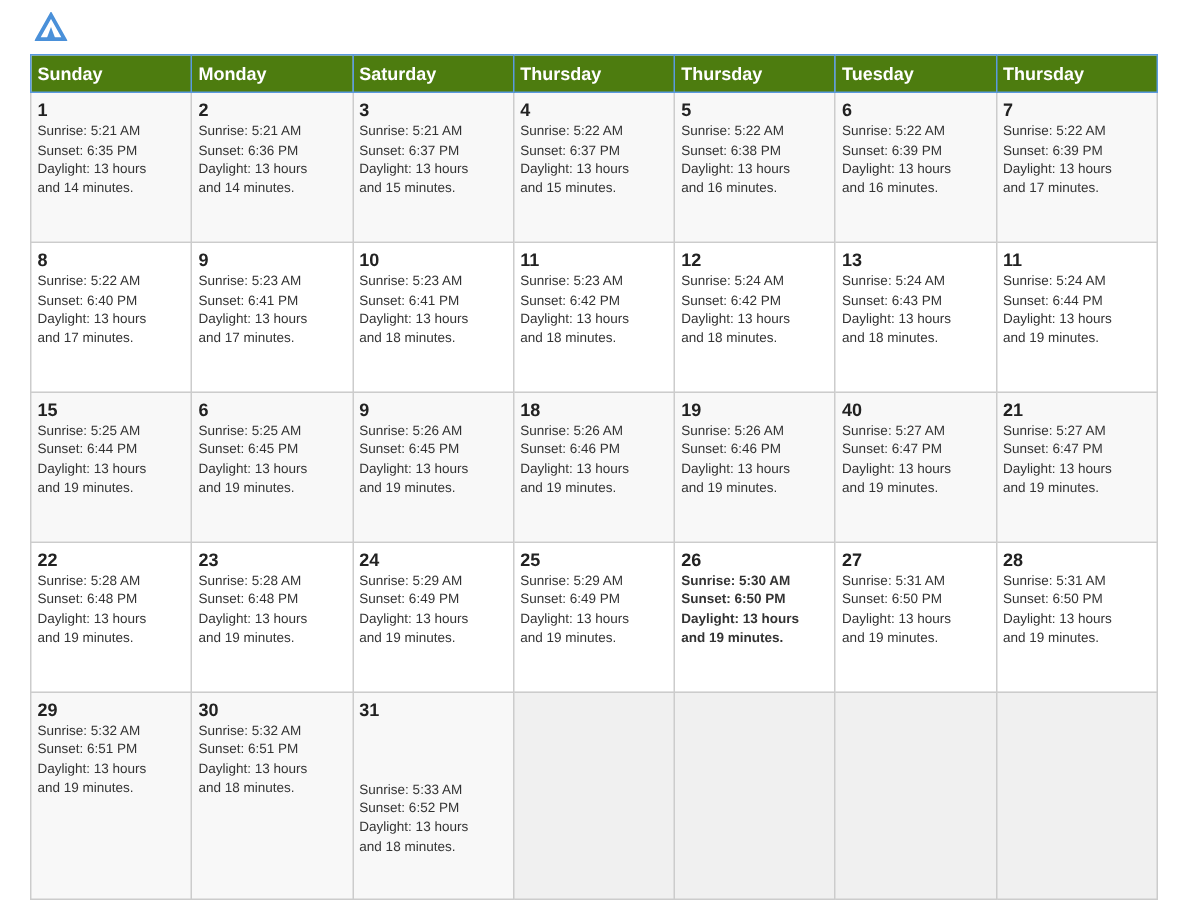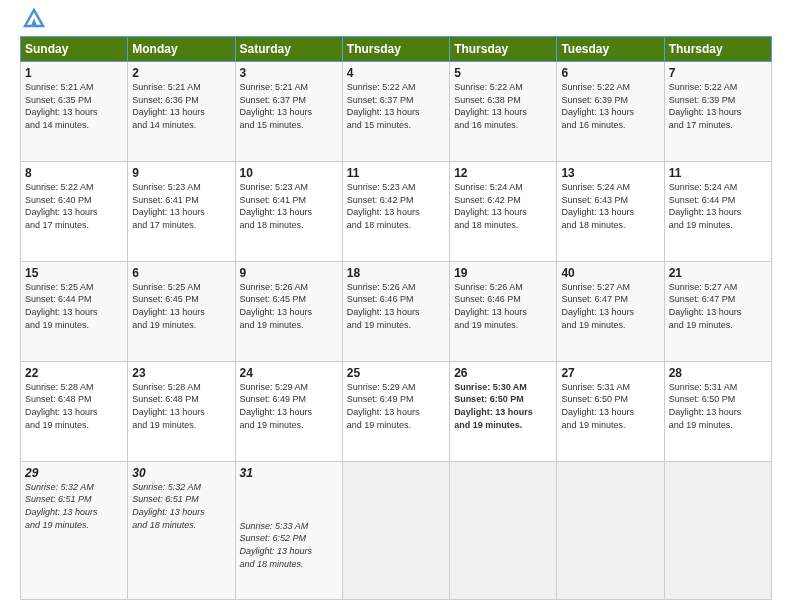--- a/index.html
+++ b/index.html
@@ -82,21 +82,20 @@
     .day-info {
       font-size: 9px;
       color: #333;
       line-height: 1.4;
     }
     .empty-cell {
       background: #f0f0f0 !important;
     }
     .last-row td {
       height: 72px;
-      font-style: italic;
     }
   </style>
 </head>
 <body>
 
 <div class="page">
   <div class="header">
     <div class="logo">
       <div style="display:flex;align-items:center;gap:2px;">
         <div style="display:flex;flex-direction:column;line-height:1.05;">

